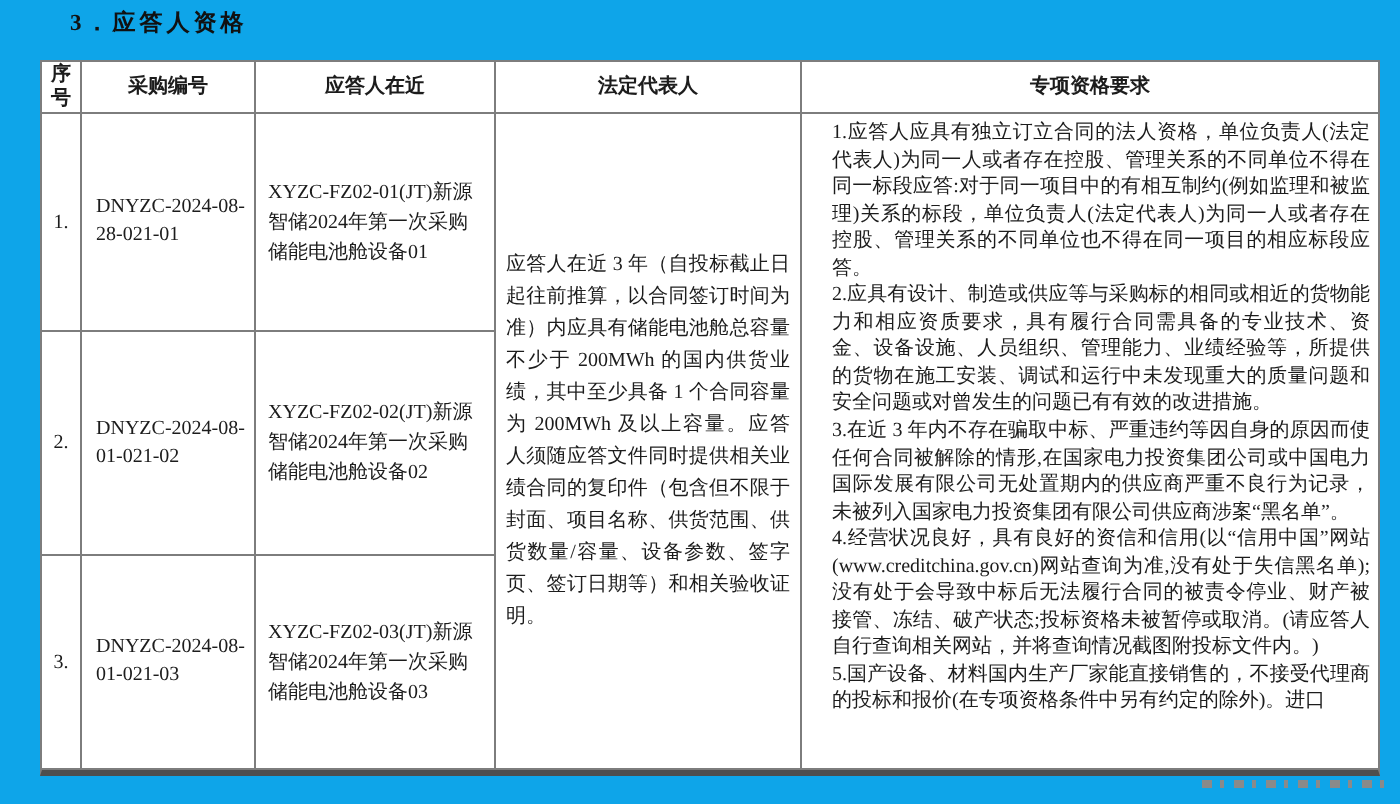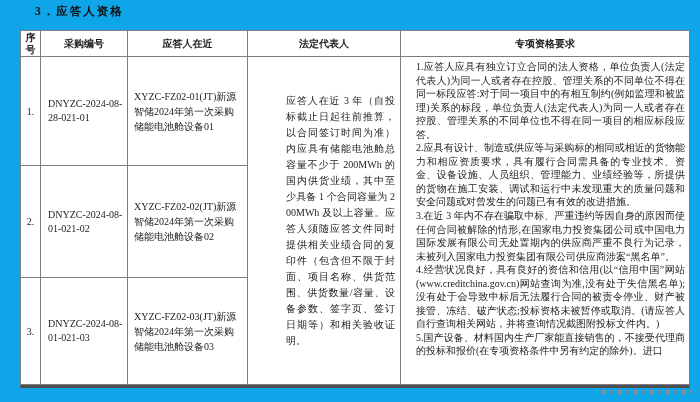--- a/index.html
+++ b/index.html
@@ -66,21 +66,20 @@
   .c-special {
     grid-column: 4;
     grid-row: 2 / span 3;
     display: flex; align-items: center;
     padding: 4px 5px;
   }
   .c-special .inner {
     text-align: justify;
     line-height: 16px;
     word-break: break-all;
-    margin-left: 33px;
   }
   .c-basic {
     grid-column: 5;
     grid-row: 2 / span 3;
     padding: 3px 4px 0 5px;
   }
   .c-basic p {
     text-align: justify;
     line-height: 13.55px;
     font-size: 10px;

